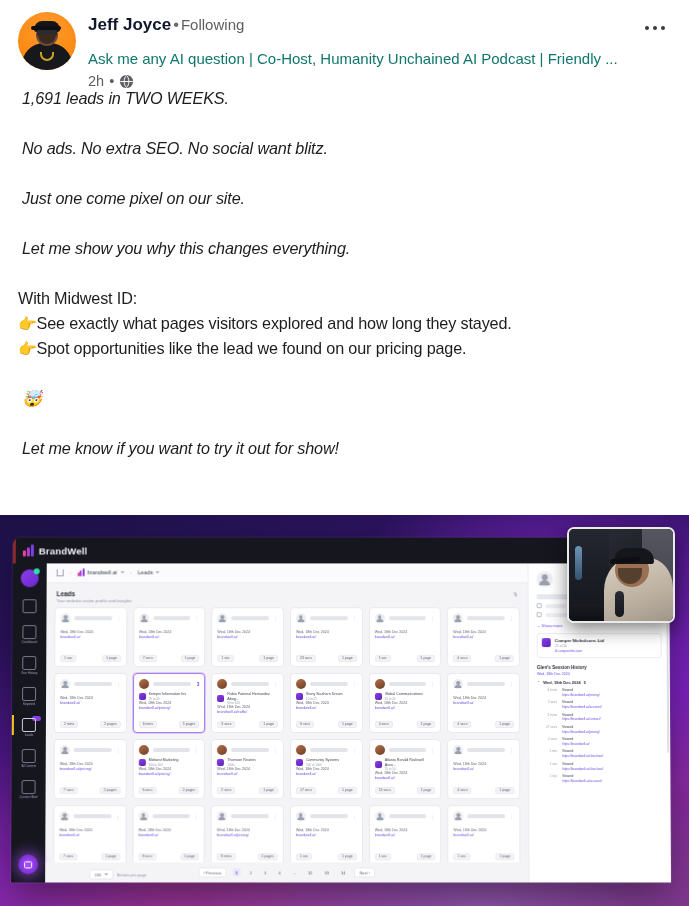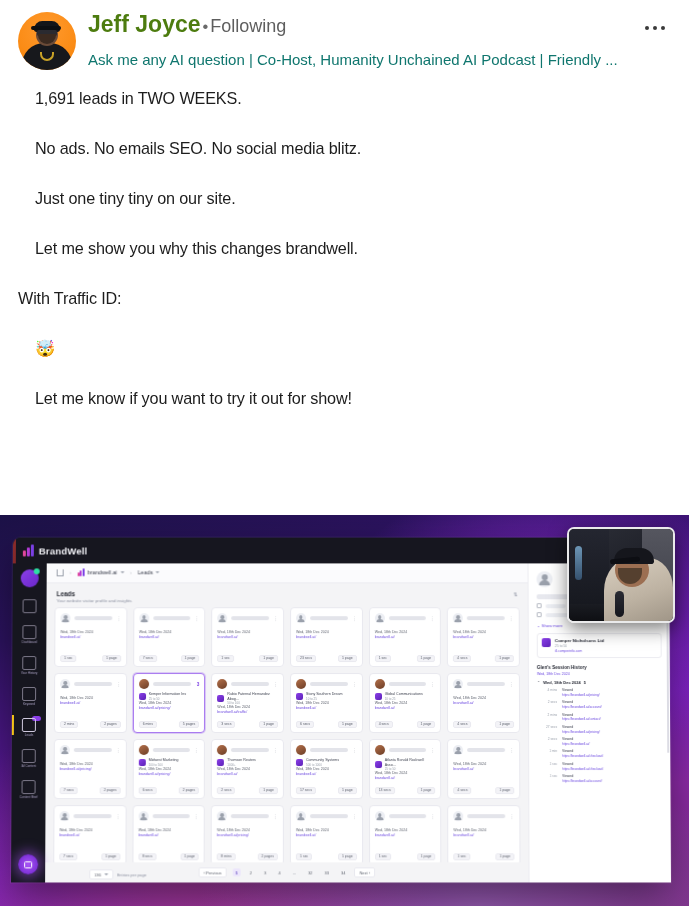--- a/index.html
+++ b/index.html
@@ -33,43 +33,43 @@
     width:20px; height:6px; border-radius:2px; background:#2a2a30; }
   .av-beard { position:absolute; left:50%; top:38%; transform:translateX(-50%);
     width:18px; height:10px; border-radius:0 0 9px 9px; background:#3b2a20; }
   .av-body { position:absolute; left:50%; bottom:-6%; transform:translateX(-50%);
     width:50px; height:30px; border-radius:22px 22px 0 0; background:#17181c; }
   .av-chain { position:absolute; left:50%; bottom:16%; transform:translateX(-50%);
     width:14px; height:9px; border-radius:0 0 8px 8px; border:2px solid #c9a227; border-top:none; }
 
   .hdr-text { margin-left: 12px; flex: 1 1 auto; min-width: 0; padding-top: 4px; }
   .hdr-line1 { font-size: 16.5px; color: #383838; line-height: 20px; white-space: nowrap; }
-  .hdr-name { font-weight: 700; color: #4d7c0f; font-size: 23px; }
+  .hdr-name { font-weight: 700; color: #0f172a; font-size: 17px; }
   .hdr-sep { color: #6a6a6a; font-weight: 400; margin: 0 2px; }
-  .hdr-following { color: #5e5e5e; font-weight: 400; font-size: 18px; }
+  .hdr-following { color: #5e5e5e; font-weight: 400; font-size: 15px; }
   .hdr-line2 {
     font-size: 15px; color: #0f766e; line-height: 21px; margin-top: 13px;
     white-space: nowrap; overflow: hidden; text-overflow: ellipsis; max-width: 540px;
   }
   .hdr-line3 { font-size: 14.5px; color: #5c6066; line-height: 20px; margin-top: 2px;
     display:flex; align-items:center; gap:5px; }
   .globe-icon { width: 15px; height: 15px; display:inline-block; vertical-align:-3px; }
   .more-btn {
     flex: 0 0 auto; width: 40px; height: 28px; display: flex; align-items: center;
     justify-content: center; gap: 4px; margin-top: 4px; cursor: pointer;
   }
   .more-btn i { width: 4px; height: 4px; border-radius: 50%; background: #3a3a3a; display:block; }
 
   
   .post-body {
     padding: 8px 16px 0 18px;
     font-size: 16.2px; line-height: 25px; color: #1d1d1d;
     letter-spacing: -0.15px;
   }
-  .para { margin: 0 0 25px 17px; white-space: pre-wrap; }
+  .para { margin: 0 0 25px 4px; white-space: pre-wrap; font-style: italic; }
   .para.tight { margin-bottom: 0; }
   .bullet { display: block; white-space: nowrap; }
   .emoji { font-size: 15px; }
   .blk-traffic { margin-bottom: 25px; }
 
   
   .video-wrap {
     position: absolute; left: 0; bottom: 0; width: 689px; height: 391px;
     overflow: hidden;
     background: linear-gradient(165deg,#1b1146 0%, #2c1260 22%, #5a1899 48%, #7a1fbd 62%, #8d2aa8 78%, #7c2a86 100%);
@@ -281,37 +281,50 @@
       <div class="av-glass"></div>
       <div class="av-beard"></div>
       <div class="av-chain"></div>
     </div>
 
     <div class="hdr-text">
       <div class="hdr-line1">
         <span class="hdr-name">Jeff Joyce</span><span class="hdr-sep">•</span><span class="hdr-following">Following</span>
       </div>
       <div class="hdr-line2">Ask me any AI question | Co-Host, Humanity Unchained AI Podcast | Friendly ...</div>
+      <div class="hdr-line3">
+        <span>2h</span>
+        <span>•</span>
+        <span class="globe-icon">
+          <svg viewBox="0 0 16 16" width="15" height="15">
+            <circle cx="8" cy="8" r="7" fill="#5c6066"></circle>
+            <path d="M8 1.6c-1.6 1.4-2.5 3.6-2.5 6.4S6.4 13 8 14.4c1.6-1.4 2.5-3.6 2.5-6.4S9.6 3 8 1.6z" fill="none" stroke="#fff" stroke-width="1"></path>
+            <line x1="1.3" y1="8" x2="14.7" y2="8" stroke="#fff" stroke-width="1"></line>
+          </svg>
+        </span>
+      </div>
     </div>
 
     <div class="more-btn">
       <i></i>
         <i></i>
         <i></i>
     </div>
   </div>
 
   <div class="post-body">
     <p class="para">1,691 leads in TWO WEEKS.</p>
-    <p class="para">No ads. No emails SEO. No social media blitz.</p>
-    <p class="para">Just one tiny tiny on our site.</p>
-    <p class="para">Let me show you why this changes brandwell.</p>
+    <p class="para">No ads. No extra SEO. No social want blitz.</p>
+    <p class="para">Just one come pixel on our site.</p>
+    <p class="para">Let me show you why this changes everything.</p>
 
     <div class="blk-traffic">
-      <div>With Traffic ID:</div>
+      <div>With Midwest ID:</div>
+      <div class="bullet"><span class="emoji">👉</span><span>See exactly what pages visitors explored and how long they stayed.</span></div>
+      <div class="bullet"><span class="emoji">👉</span><span>Spot opportunities like the lead we found on our pricing page.</span></div>
     </div>
 
     <p class="para">🤯</p>
     <p class="para">Let me know if you want to try it out for show!</p>
   </div>
 
   <div class="video-wrap">
     <div class="vid-glow"></div>
     <div class="vid-glow2"></div>
     <div class="vid-glow3"></div>

